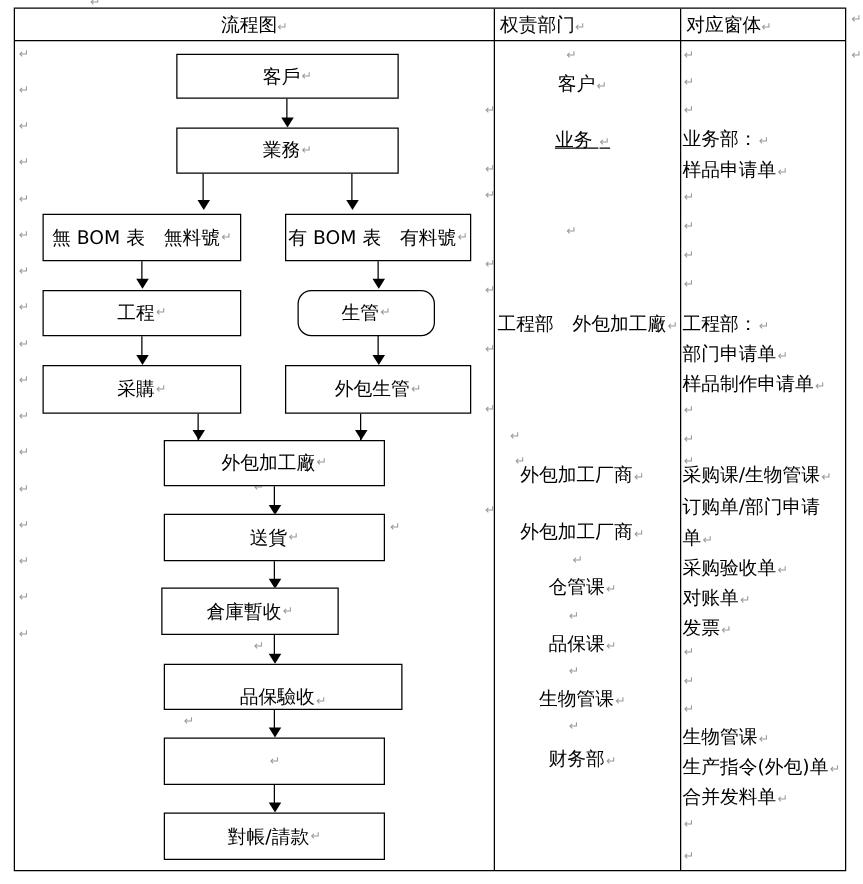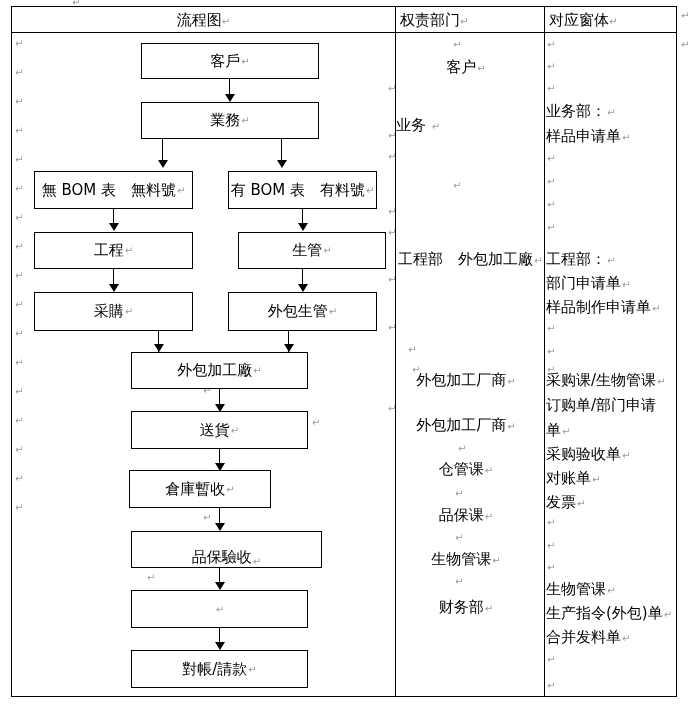--- a/index.html
+++ b/index.html
@@ -163,21 +163,21 @@
   <div class="node" style="left:228px;top:171px;width:149px;height:38px;">
     <span>有 BOM 表　有料號</span>
       <span class="pmk">↵</span>
   </div>
 
   <div class="node" style="left:34px;top:232px;width:159px;height:37px;">
     <span>工程</span>
       <span class="pmk">↵</span>
   </div>
 
-  <div class="node" style="left:238px;top:232px;width:148px;height:37px;">
+  <div class="node" style="left:238px;top:232px;width:110px;height:37px;border-radius:11px;">
     <span>生管</span>
       <span class="pmk">↵</span>
   </div>
 
   <div class="node" style="left:34px;top:292px;width:159px;height:39px;">
     <span>采購</span>
       <span class="pmk">↵</span>
   </div>
 
   <div class="node" style="left:228px;top:292px;width:149px;height:39px;">
@@ -212,21 +212,21 @@
   <div class="node" style="left:131px;top:650px;width:177px;height:38px;">
     <span>對帳/請款</span>
       <span class="pmk">↵</span>
   </div>
 
   <span class="pilcrow" style="left:453px;top:40px;"></span>
   <div class="ctext" style="left:396px;top:60px;width:140px;text-align:center;">
     <span>客户</span><span class="pmk">↵</span>
   </div>
   <span class="pilcrow" style="left:388px;top:84px;"></span>
-  <div class="ctext" style="left:396px;top:118px;width:140px;">
+  <div class="ctext" style="left:396px;top:105px;width:140px;text-align:center;text-decoration:underline;">
     <span>业务 </span><span class="pmk">↵</span>
   </div>
   <span class="pilcrow" style="left:388px;top:131px;"></span>
   <span class="pilcrow" style="left:388px;top:152px;"></span>
   <span class="pilcrow" style="left:453px;top:181px;"></span>
   <span class="pilcrow" style="left:388px;top:207px;"></span>
   <span class="pilcrow" style="left:388px;top:228px;"></span>
 
   <div class="ctext" style="left:398px;top:252px;">
     <span>工程部　外包加工廠</span><span class="pmk">↵</span>

